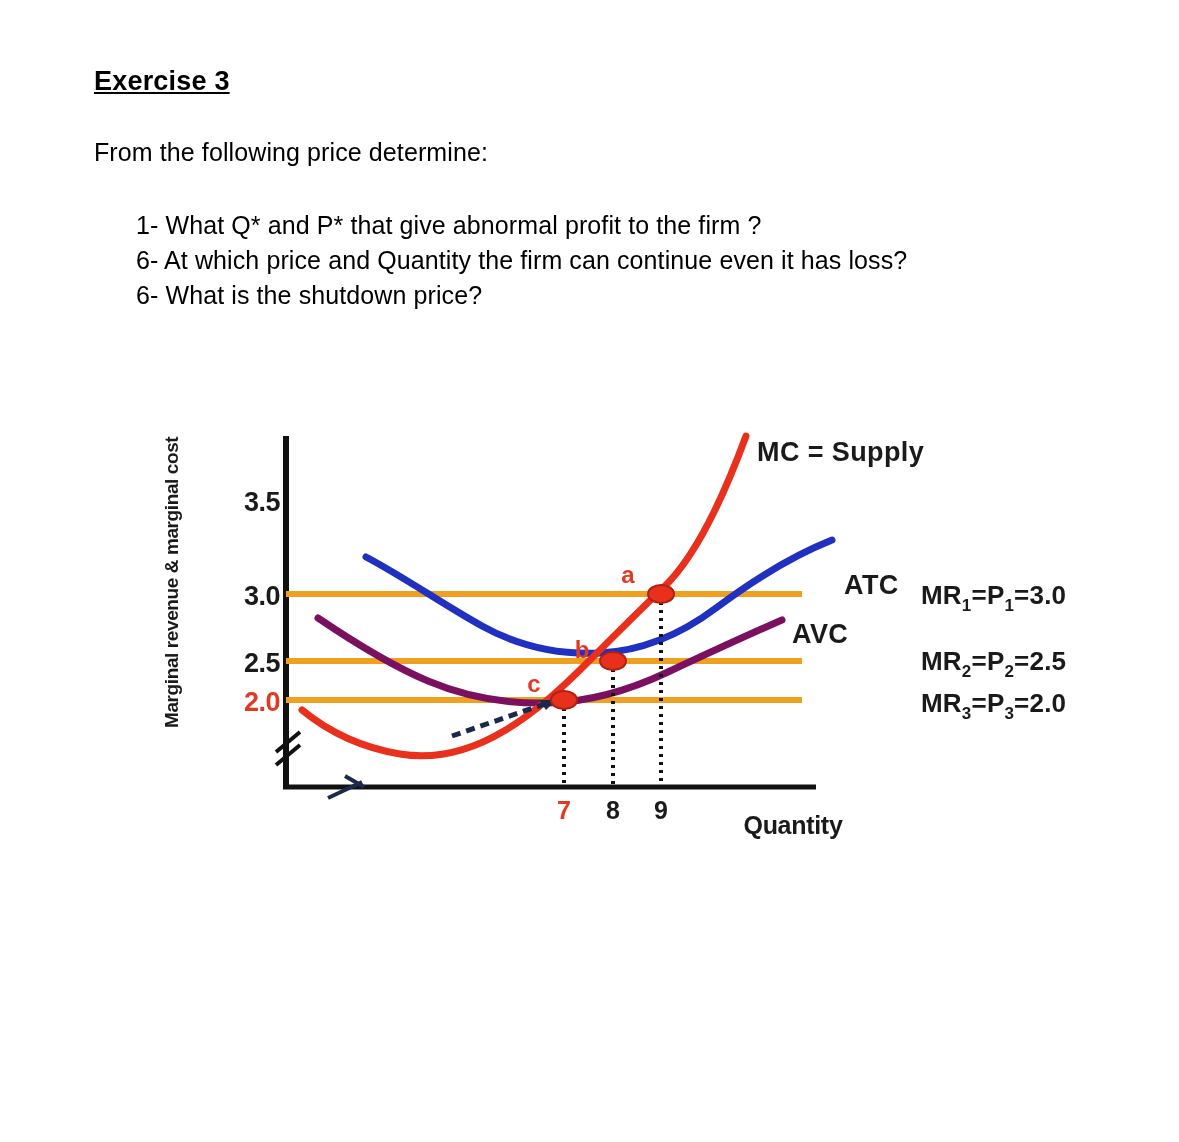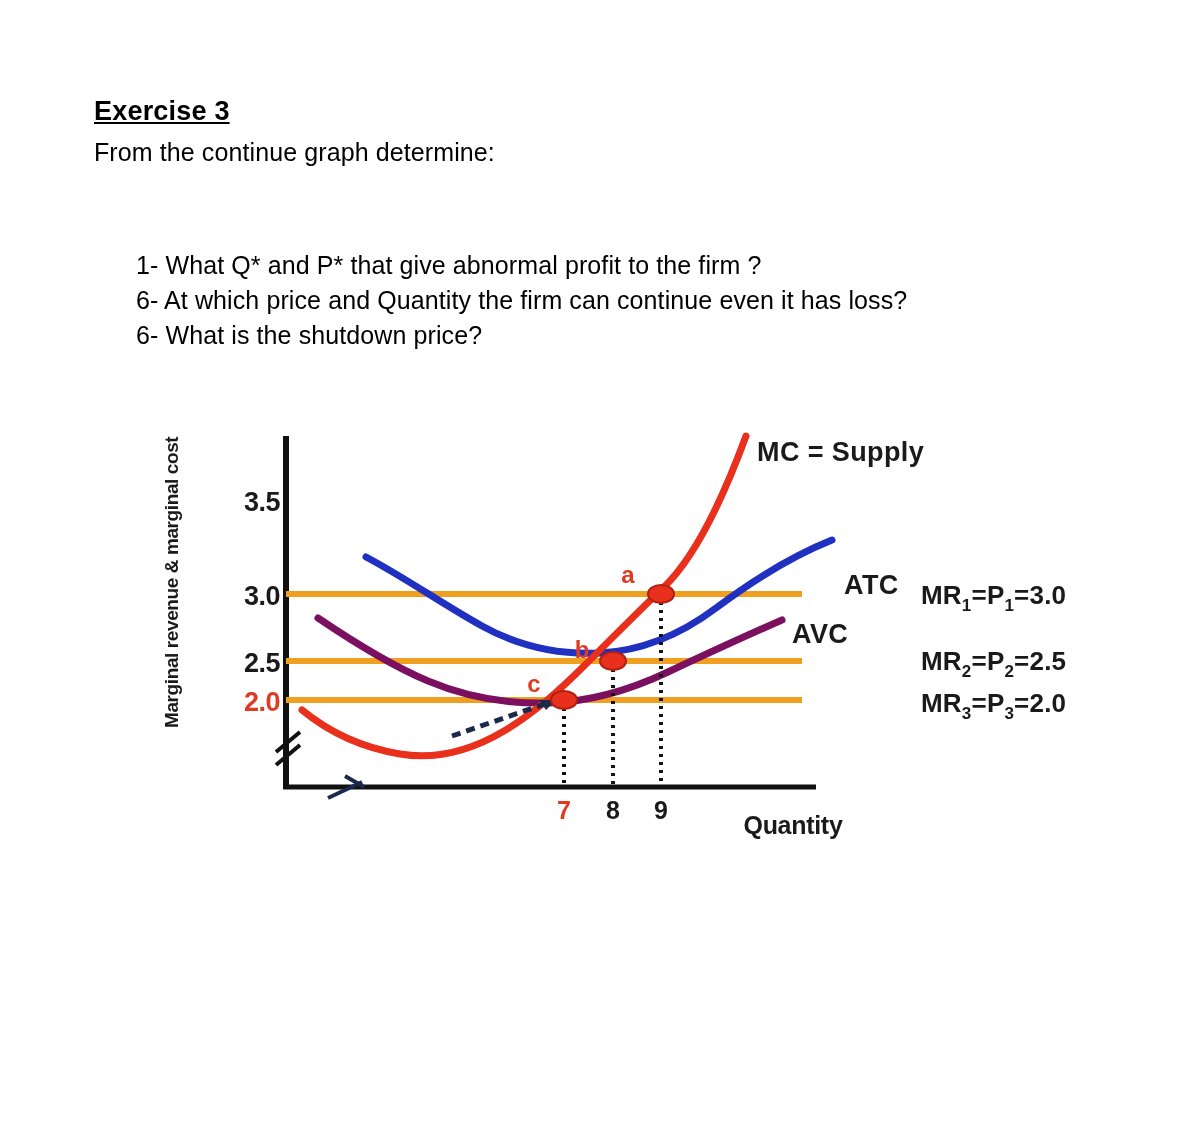--- a/index.html
+++ b/index.html
@@ -19,35 +19,33 @@
 
   
   #exercise-title {
     position: absolute;
     left: 94px;
     top: 66px;
     font-size: 27px;
     font-weight: bold;
     text-decoration: underline;
     letter-spacing: 0.2px;
-    margin-top: 30px;
   }
   #intro-line {
     position: absolute;
     left: 94px;
     top: 138px;
     font-size: 25px;
     letter-spacing: 0.1px;
   }
   #question-list {
     position: absolute;
     left: 136px;
     top: 208px;
     width: 1030px;
-    margin-top: 40px;
   }
   .question-item {
     font-size: 25px;
     line-height: 35px;
     white-space: nowrap;
     letter-spacing: 0.1px;
   }
 
   
   #figure {
@@ -100,21 +98,21 @@
     font-size: 19px;
     font-weight: bold;
     letter-spacing: -0.4px;
   }
 </style>
 </head>
 <body>
 
 <div id="exercise-title">Exercise 3</div>
 
-<div id="intro-line">From the continue graph determine:</div>
+<div id="intro-line">From the following price determine:</div>
 
 <div id="question-list">
   <div class="question-item">1- What Q* and P* that give abnormal profit to the firm ?</div>
   <div class="question-item">6- At which price and Quantity the firm can continue even it has loss?</div>
   <div class="question-item">6- What is the shutdown price?</div>
 </div>
 
 <div id="figure">
 <svg width="1179" height="1142" viewBox="0 0 1179 1142" xmlns="http://www.w3.org/2000/svg">
 

